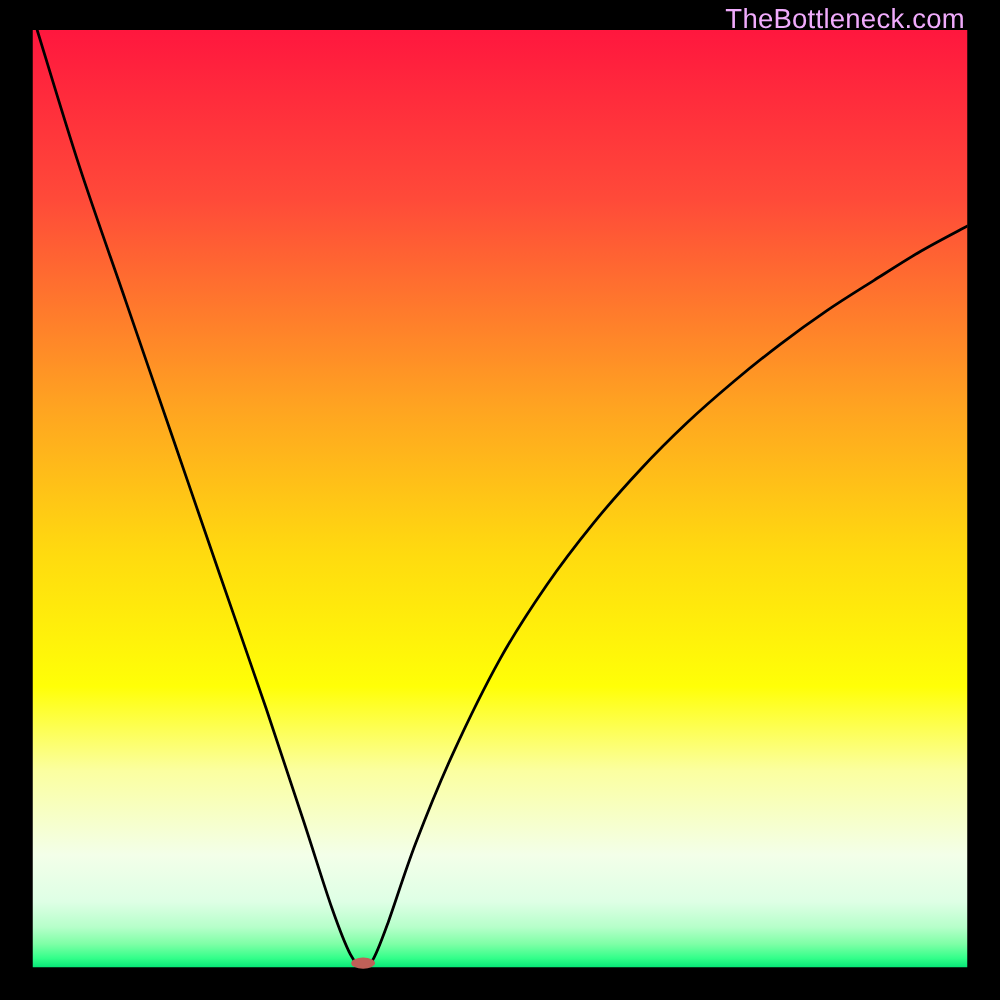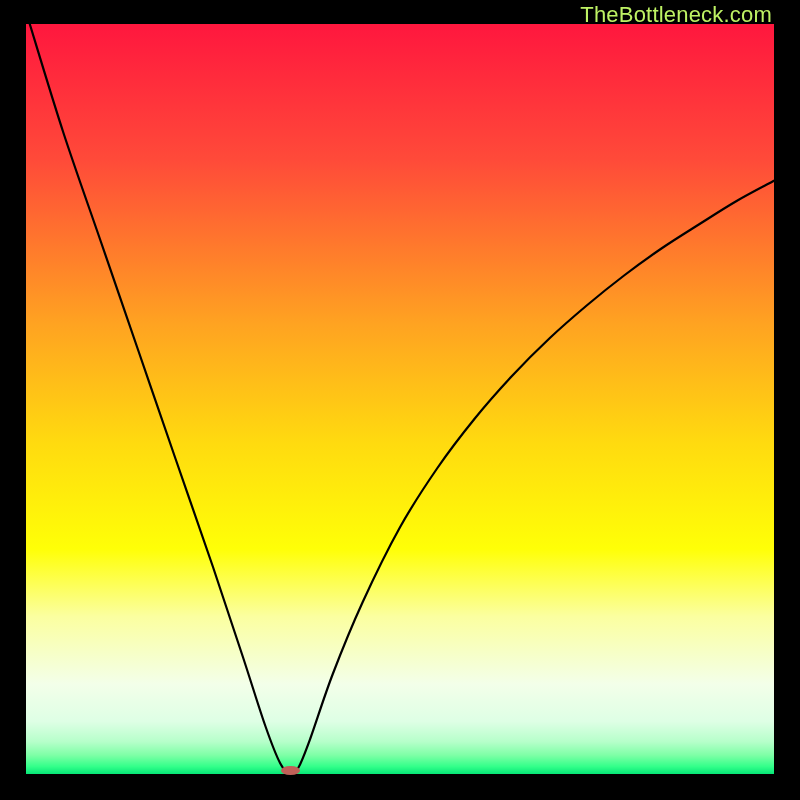--- a/index.html
+++ b/index.html
@@ -23,21 +23,21 @@
     position: absolute;
     left: 0;
     top: 0;
     width: 748px;
     height: 750px;
   }
   .watermark {
     position: absolute;
     top: 2px;
     right: 28px;
-    color: #bef264;
+    color: #f0abfc;
     font-size: 22px;
     letter-spacing: 0.2px;
     font-weight: 400;
   }
   .marker {
     position: absolute;
     border-radius: 50% / 50%;
     background: #c06058;
   }
 </style>

